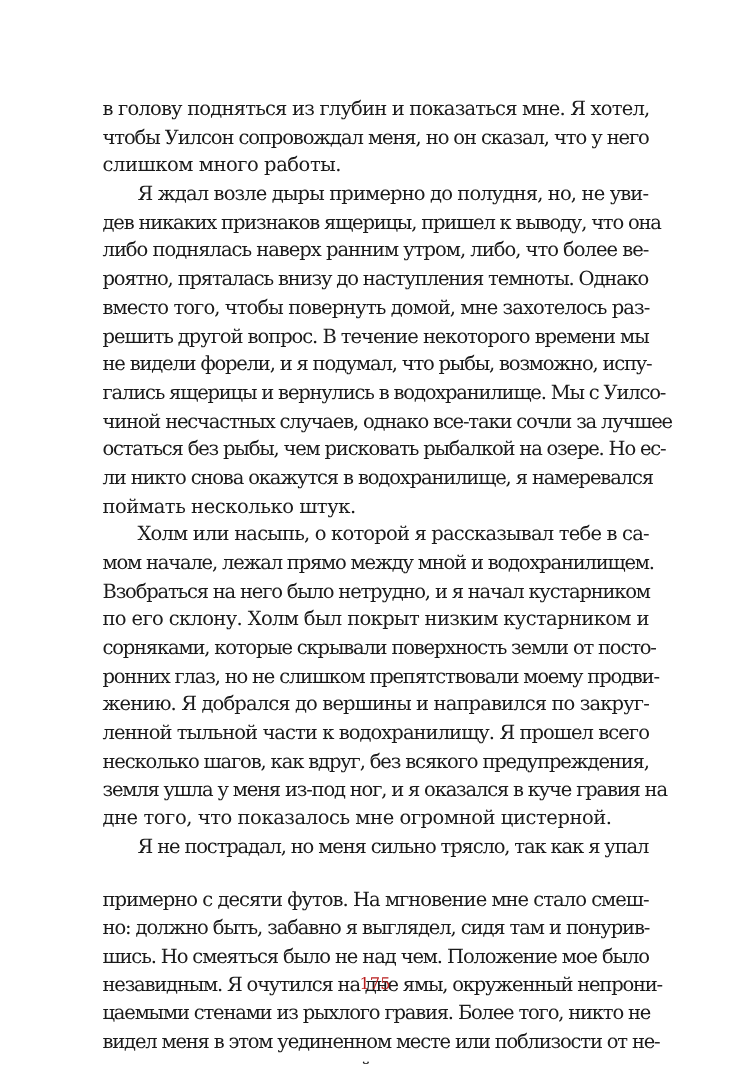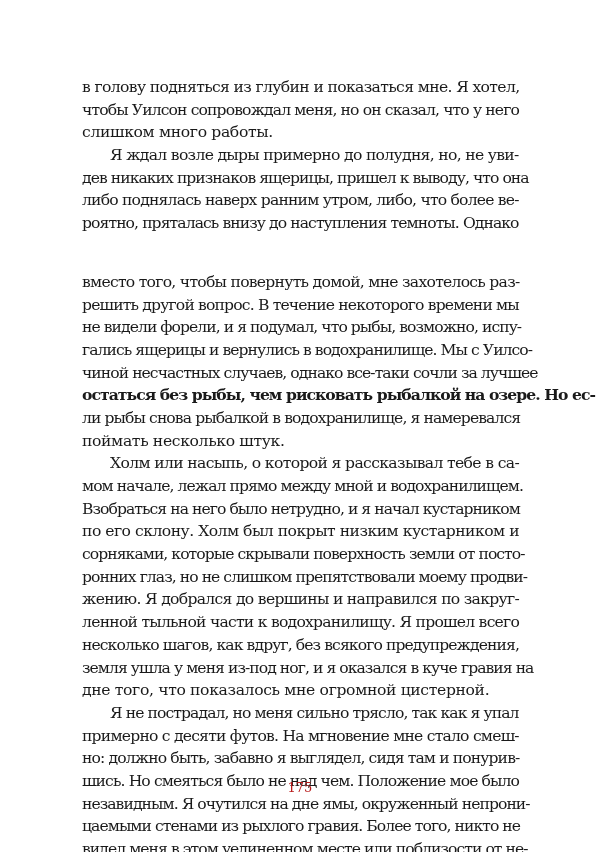--- a/index.html
+++ b/index.html
@@ -35,45 +35,45 @@
     <div>
       <span class="line" style="display: block; letter-spacing: -0.640909px; text-align: left; text-align-last: left;">в голову подняться из глубин и показаться мне. Я хотел,</span>
       <span class="line" style="display: block; letter-spacing: -0.877273px; text-align: left; text-align-last: left;">чтобы Уилсон сопровождал меня, но он сказал, что у него</span>
       <span class="line last" style="display: block; text-align: right; text-align-last: left;">слишком много работы.</span>
     </div>
     <div>
       <span class="line indent" style="display: block; letter-spacing: -0.69px; text-align: center; text-align-last: left;">Я ждал возле дыры примерно до полудня, но, не уви-</span>
       <span class="line" style="display: block; letter-spacing: -0.95px; text-align: left; text-align-last: left;">дев никаких признаков ящерицы, пришел к выводу, что она</span>
       <span class="line" style="display: block; letter-spacing: -0.804545px; text-align: left; text-align-last: left;">либо поднялась наверх ранним утром, либо, что более ве-</span>
       <span class="line" style="display: block; letter-spacing: -0.924074px; text-align: left; text-align-last: left;">роятно, пряталась внизу до наступления темноты. Однако</span>
-      <span class="line" style="display: block; letter-spacing: -0.731818px; text-align: left; text-align-last: left; margin-top: 36px;">вместо того, чтобы повернуть домой, мне захотелось раз-</span>
+      <span class="line" style="display: block; letter-spacing: -0.731818px; text-align: left; text-align-last: left;">вместо того, чтобы повернуть домой, мне захотелось раз-</span>
       <span class="line" style="display: block; letter-spacing: -0.840566px; text-align: left; text-align-last: left;">решить другой вопрос. В течение некоторого времени мы</span>
       <span class="line" style="display: block; letter-spacing: -0.95px; text-align: left; text-align-last: left;">не видели форели, и я подумал, что рыбы, возможно, испу-</span>
       <span class="line" style="display: block; letter-spacing: -0.95px; text-align: left; text-align-last: left;">гались ящерицы и вернулись в водохранилище. Мы с Уилсо-</span>
       <span class="line" style="display: block; letter-spacing: -0.95px; text-align: left; text-align-last: left;">чиной несчастных случаев, однако все-таки сочли за лучшее</span>
-      <span class="line" style="display: block; letter-spacing: -0.95px; text-align: left; text-align-last: left; font-weight: bold;">остаться без рыбы, чем рисковать рыбалкой на озере. Но ес-</span>
-      <span class="line" style="display: block; letter-spacing: -0.916038px; text-align: left; text-align-last: left;">ли рыбы снова рыбалкой в водохранилище, я намеревался</span>
+      <span class="line" style="display: block; letter-spacing: -0.95px; text-align: left; text-align-last: left;">остаться без рыбы, чем рисковать рыбалкой на озере. Но ес-</span>
+      <span class="line" style="display: block; letter-spacing: -0.916038px; text-align: left; text-align-last: left;">ли никто снова окажутся в водохранилище, я намеревался</span>
       <span class="line last" style="display: block; text-align: left; text-align-last: left;">поймать несколько штук.</span>
     </div>
     <div>
       <span class="line indent" style="display: block; letter-spacing: -0.644118px; text-align: left; text-align-last: left;">Холм или насыпь, о которой я рассказывал тебе в са-</span>
       <span class="line" style="display: block; letter-spacing: -0.95px; text-align: left; text-align-last: left;">мом начале, лежал прямо между мной и водохранилищем.</span>
       <span class="line" style="display: block; letter-spacing: -0.95px; text-align: left; text-align-last: left;">Взобраться на него было нетрудно, и я начал кустарником</span>
       <span class="line" style="display: block; letter-spacing: -0.506863px; text-align: left; text-align-last: left;">по его склону. Холм был покрыт низким кустарником и</span>
       <span class="line" style="display: block; letter-spacing: -0.95px; text-align: left; text-align-last: left;">сорняками, которые скрывали поверхность земли от посто-</span>
       <span class="line" style="display: block; letter-spacing: -0.95px; text-align: left; text-align-last: left;">ронних глаз, но не слишком препятствовали моему продви-</span>
       <span class="line" style="display: block; letter-spacing: -0.696154px; text-align: left; text-align-last: left;">жению. Я добрался до вершины и направился по закруг-</span>
       <span class="line" style="display: block; letter-spacing: -0.753846px; text-align: left; text-align-last: left;">ленной тыльной части к водохранилищу. Я прошел всего</span>
       <span class="line" style="display: block; letter-spacing: -0.913636px; text-align: left; text-align-last: left;">несколько шагов, как вдруг, без всякого предупреждения,</span>
       <span class="line" style="display: block; letter-spacing: -0.95px; text-align: right; text-align-last: left;">земля ушла у меня из-под ног, и я оказался в куче гравия на</span>
       <span class="line last" style="display: block; text-align: left; text-align-last: left;">дне того, что показалось мне огромной цистерной.</span>
     </div>
     <div>
       <span class="line indent" style="display: block; letter-spacing: -0.916038px; text-align: left; text-align-last: left;">Я не пострадал, но меня сильно трясло, так как я упал</span>
-      <span class="line" style="display: block; letter-spacing: -0.783962px; text-align: right; text-align-last: left;">примерно с десяти футов. На мгновение мне стало смеш-</span>
+      <span class="line" style="display: block; letter-spacing: -0.783962px; text-align: right; text-align-last: left; margin-top: 20px;">примерно с десяти футов. На мгновение мне стало смеш-</span>
       <span class="line" style="display: block; letter-spacing: -0.885714px; text-align: left; text-align-last: left;">но: должно быть, забавно я выглядел, сидя там и понурив-</span>
       <span class="line" style="display: block; letter-spacing: -0.89717px; text-align: left; text-align-last: left;">шись. Но смеяться было не над чем. Положение мое было</span>
       <span class="line" style="display: block; letter-spacing: -0.95px; text-align: left; text-align-last: left;">незавидным. Я очутился на дне ямы, окруженный непрони-</span>
       <span class="line" style="display: block; letter-spacing: -0.95px; text-align: left; text-align-last: left;">цаемыми стенами из рыхлого гравия. Более того, никто не</span>
       <span class="line" style="display: block; letter-spacing: -0.95px; text-align: left; text-align-last: left;">видел меня в этом уединенном месте или поблизости от не-</span>
       <span class="line" style="display: block; letter-spacing: -0.689286px; text-align: left; text-align-last: left;">го, так что, если не произойдет чуда, никто и никогда не</span>
     </div>
   </div>
 
 <div class="page-number">175</div>

